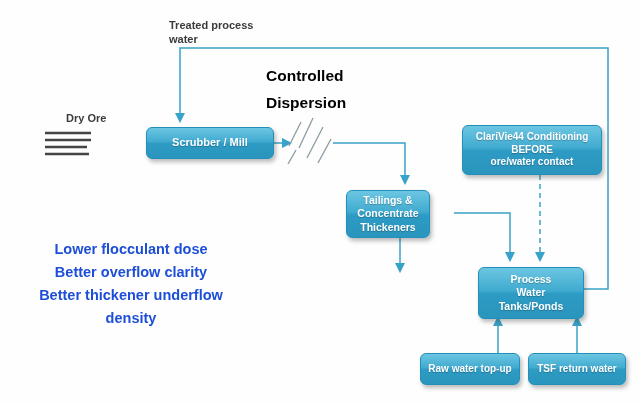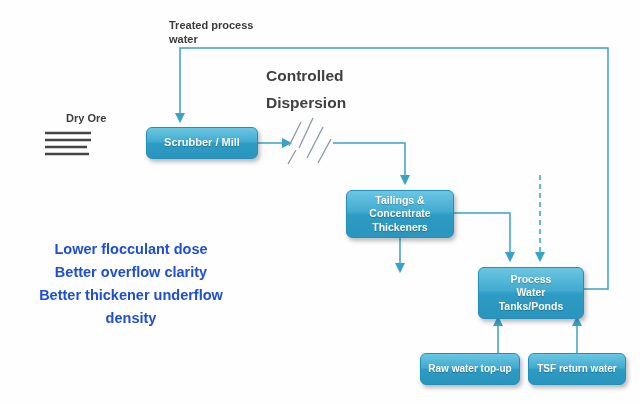--- a/index.html
+++ b/index.html
@@ -21,21 +21,21 @@
     text-shadow:0 1px 1px rgba(0,0,0,0.25);
     line-height:1.25;
     padding:2px 4px;
     box-sizing:border-box;
   }
   .label {
     position:absolute; white-space:pre-line; font-weight:bold; color:#3b3b3d;
   }
   .label-treated { left:148px; top:18px; font-size:11px; line-height:14px;margin-left:21px; }
   .label-dryore  { left:46px;  top:112px; font-size:11px;padding-left:20px; }
-  .label-dispersion { left:266px; top:62px; font-size:15.5px; line-height:27px; color:#404040; }
+  .label-dispersion { left:266px; top:62px; font-size:15.5px; line-height:27px; color:#000000; }
   .label-benefits { left:22px; top:238px; width:218px; text-align:center; font-size:14.5px; line-height:23px; color:#1d4ed8; }
   .label-conditioned { left:330px; top:279px; width:142px; text-align:center; font-size:10px; line-height:13px; }
 </style>
 </head>
 <body>
 
 <div id="canvas">
 
   <svg class="overlay" viewBox="0 0 640 404">
     <defs>
@@ -69,24 +69,27 @@
     </g>
 
     <g stroke="#454547" stroke-width="2.6">
       <line x1="45" y1="133" x2="91" y2="133"></line>
       <line x1="45" y1="140" x2="91" y2="140"></line>
       <line x1="45" y1="147" x2="87" y2="147"></line>
       <line x1="45" y1="154" x2="89" y2="154"></line>
     </g>
   </svg>
 
-  <div class="node" style="left:146px; top:127px; width:112px; height:32px; font-size:11px;">Scrubber / Mill</div>
+  <div class="node" style="left:146px; top:127px; width:128px; height:32px; font-size:11px;">Scrubber / Mill</div>
 
+  <div class="node" style="left:462px; top:125px; width:140px; height:50px; font-size:10px;">ClariVie44 Conditioning
+BEFORE
+ore/water contact</div>
 
-  <div class="node" style="left:346px; top:190px; width:108px; height:48px; font-size:10.5px;">Tailings &amp;
+  <div class="node" style="left:346px; top:190px; width:84px; height:48px; font-size:10.5px;">Tailings &amp;
 Concentrate
 Thickeners</div>
 
   <div class="node" style="left:478px; top:267px; width:106px; height:52px; font-size:10.5px;">Process
 Water Tanks/Ponds</div>
 
   <div class="node" style="left:420px; top:353px; width:100px; height:32px; font-size:10px;">Raw water top-up</div>
 
   <div class="node" style="left:528px; top:353px; width:98px; height:32px; font-size:10px;">TSF return water</div>
 

